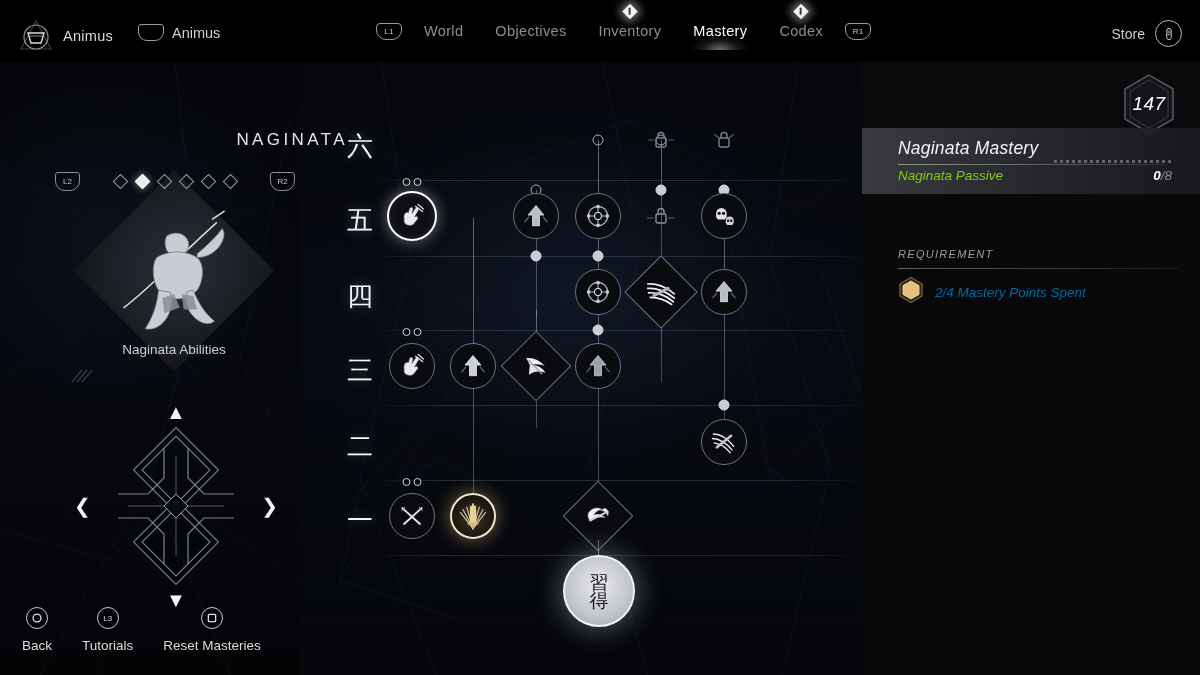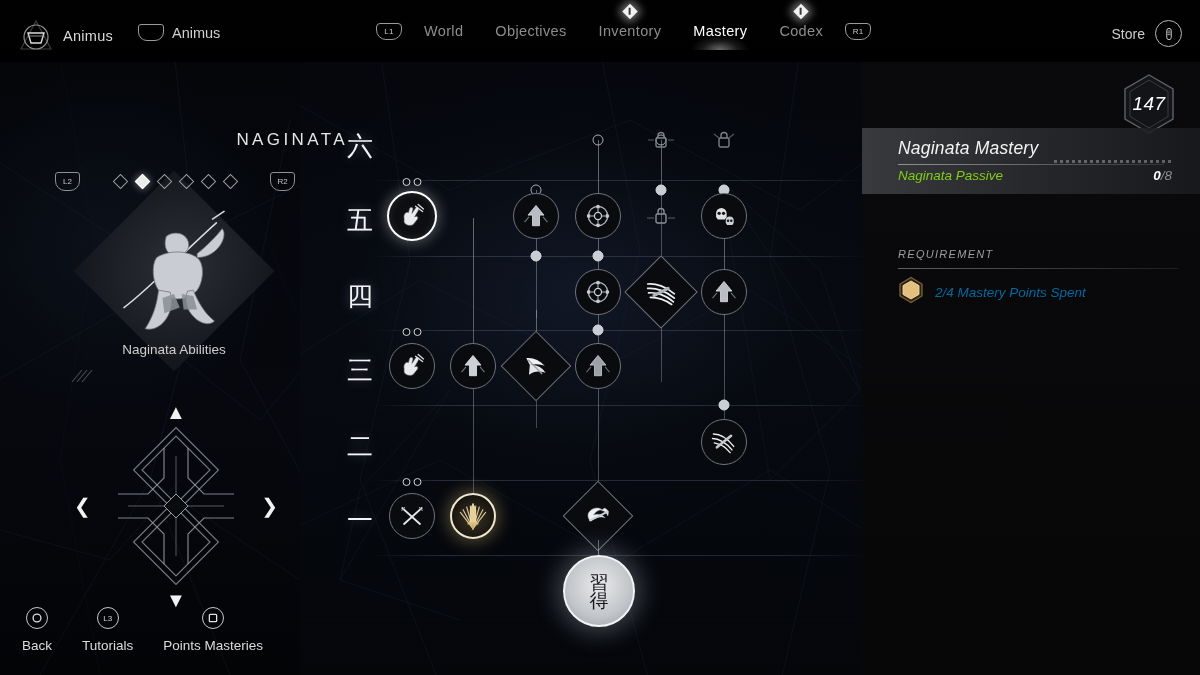--- a/index.html
+++ b/index.html
@@ -745,17 +745,17 @@
       <span class="bb-key">L3</span>
       <span class="bb-label">Tutorials</span>
     </div>
 
     <div class="bb-item">
       <span class="bb-key">
         <svg viewBox="0 0 22 22" width="16" height="16">
           <rect x="6" y="6" width="10" height="10" rx="1.2" fill="none" stroke="#e0e0e0" stroke-width="1.8"></rect>
         </svg>
       </span>
-      <span class="bb-label">Points Masteries</span>
+      <span class="bb-label">Reset Masteries</span>
     </div>
   </div>
 
 </div>
 
 </body></html>

